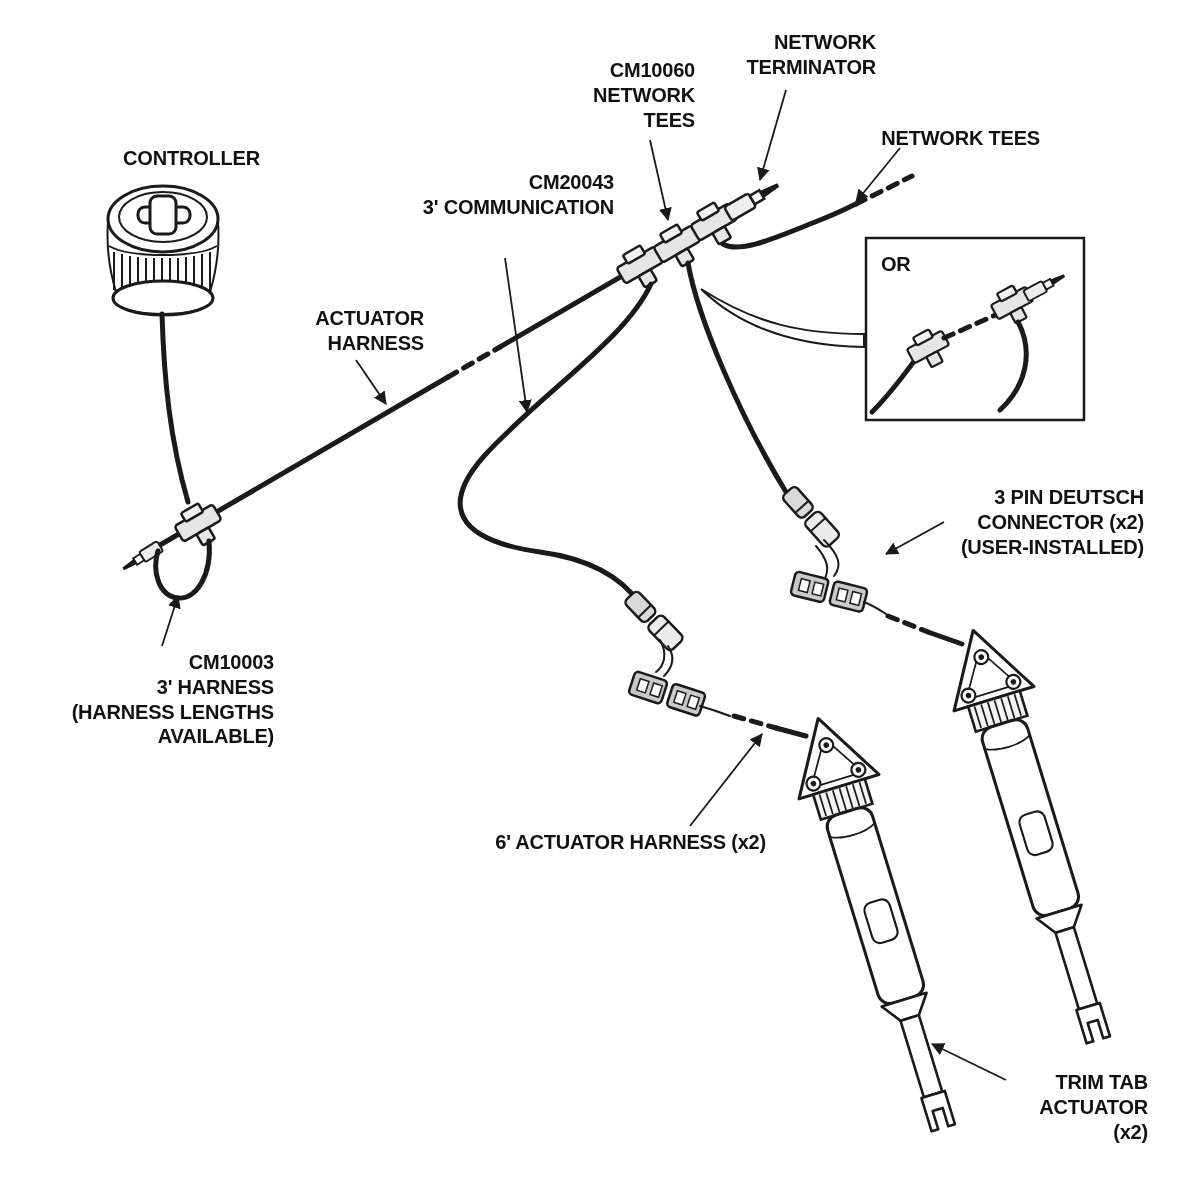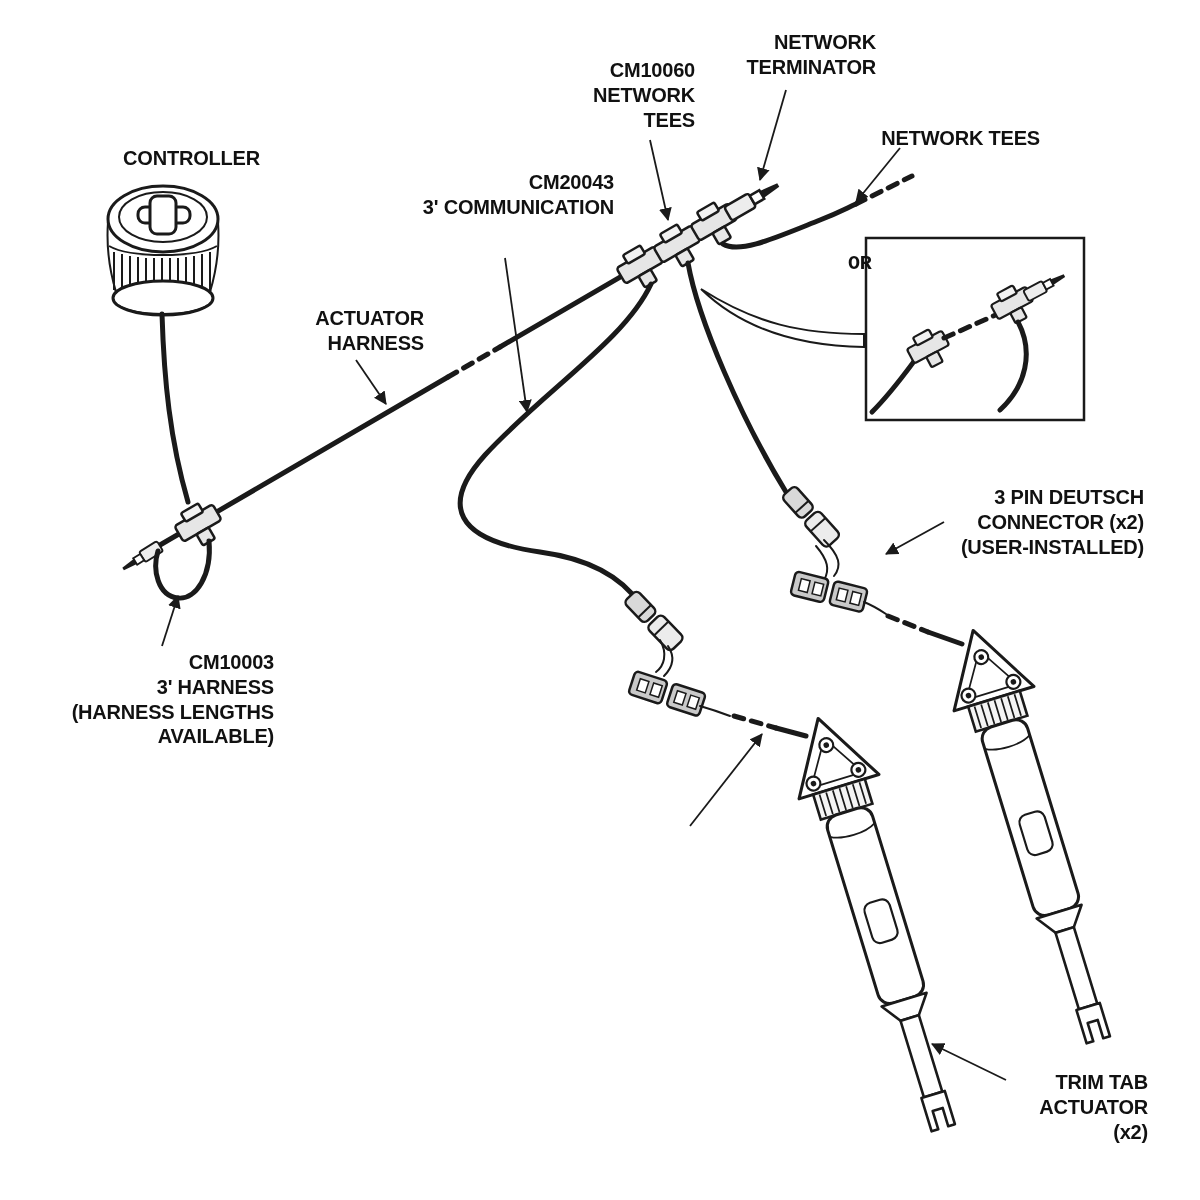--- a/index.html
+++ b/index.html
@@ -171,37 +171,40 @@
 
 <div class="label" style="left:840px;top:126px;width:200px;">
   <div>NETWORK TEES</div>
 </div>
 
 <div class="label" style="left:264px;top:306px;width:160px;">
   <div>ACTUATOR</div>
   <div>HARNESS</div>
 </div>
 
-<div class="label left" style="left:848px;top:252px;width:60px;font-family:Liberation Mono, monospace;">
+<div class="label left" style="left:881px;top:252px;width:60px;">
   <div>OR</div>
 </div>
 
 <div class="label" style="left:904px;top:464px;width:240px;margin-top:21px;">
   <div>3 PIN DEUTSCH</div>
   <div>CONNECTOR (x2)</div>
   <div>(USER-INSTALLED)</div>
 </div>
 
 <div class="label" style="left:30px;top:650px;width:244px;">
   <div>CM10003</div>
   <div>3' HARNESS</div>
   <div>(HARNESS LENGTHS</div>
   <div>AVAILABLE)</div>
 </div>
 
+<div class="label" style="left:446px;top:830px;width:320px;">
+  <div>6' ACTUATOR HARNESS (x2)</div>
+</div>
 
 <div class="label" style="left:968px;top:1070px;width:180px;">
   <div>TRIM TAB</div>
   <div>ACTUATOR</div>
   <div>(x2)</div>
 </div>
 
 </div>
 
 </body></html>

